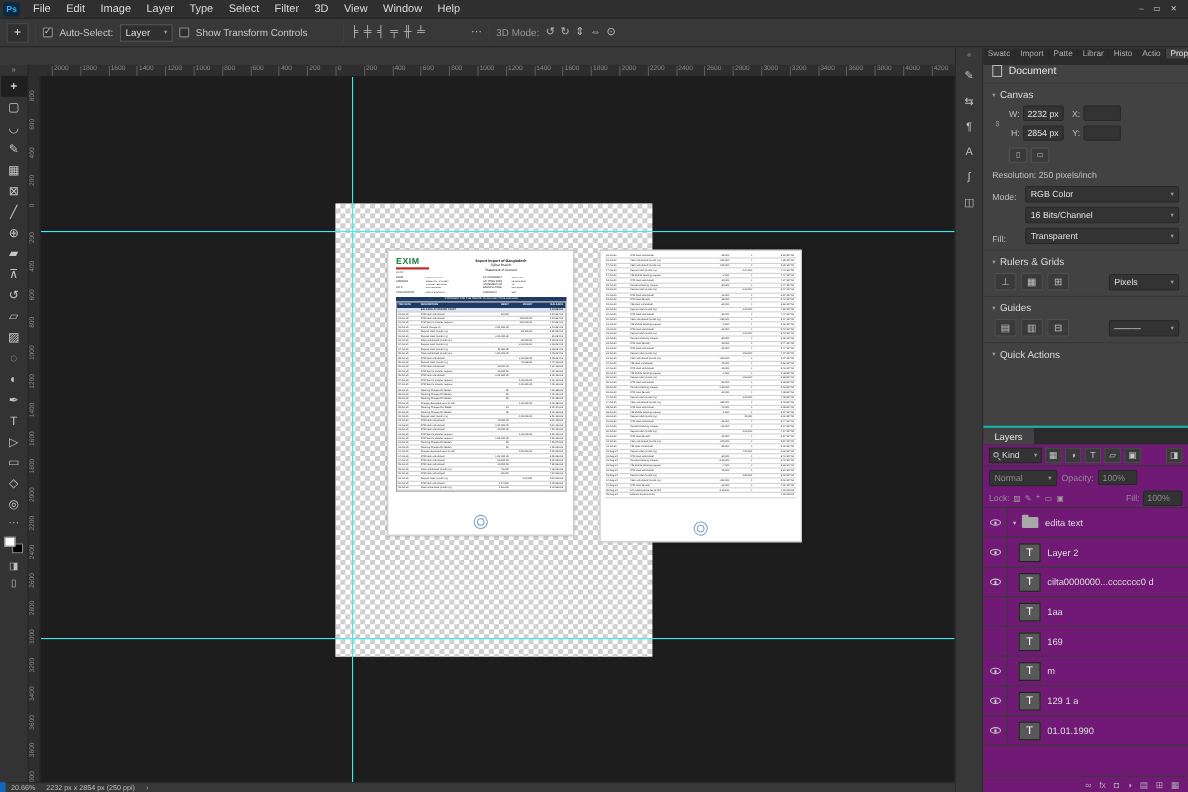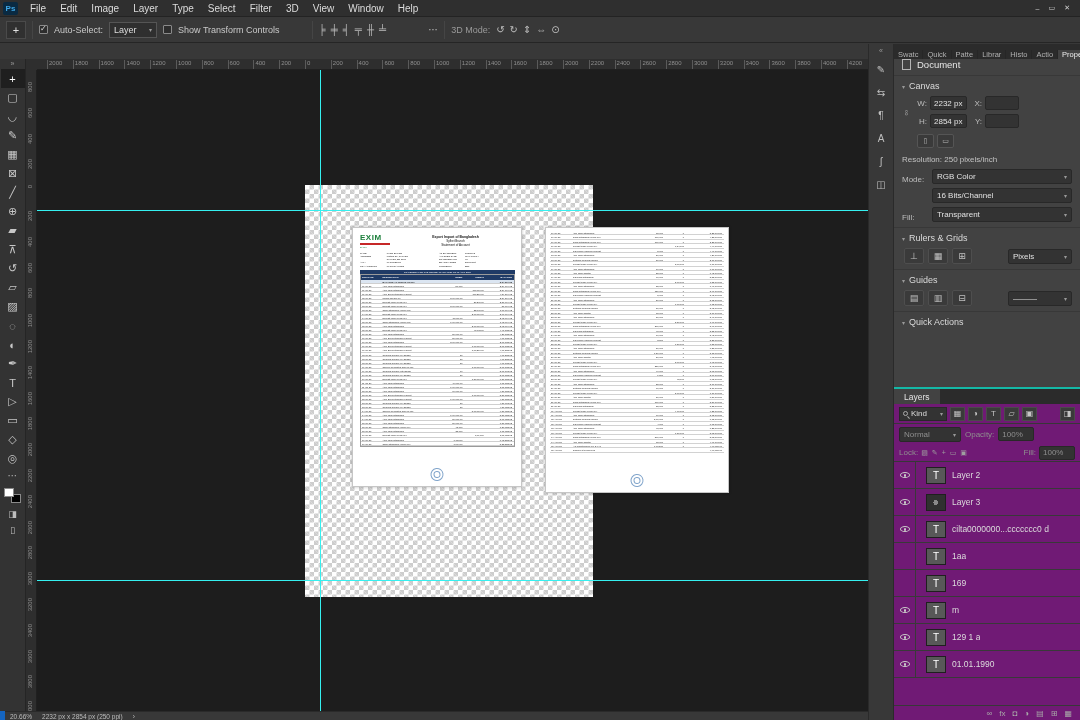--- a/index.html
+++ b/index.html
@@ -99,21 +99,21 @@
   .d4{width:12%;text-align:right;overflow:hidden;white-space:nowrap}
   .d5{width:23%;text-align:right;padding-right:2px;overflow:hidden;white-space:nowrap}
 
   
   #dock{position:absolute;top:44px;right:186px;width:26px;bottom:0;background:#383838;border-left:1px solid #2a2a2a;border-right:1px solid #2a2a2a;display:flex;flex-direction:column;align-items:center;z-index:30}
   .dock-collapse{font-size:7px;color:#999;margin:3px 0 5px}
   .dock-icon{width:22px;height:20px;display:flex;align-items:center;justify-content:center;font-size:10px;color:#bfbfbf;margin-bottom:3px}
 
   
   #panels{position:absolute;top:44px;right:0;width:186px;bottom:0;background:#424242;z-index:30;display:flex;flex-direction:column}
-  #panel-tabs{height:15px;background:#2b2b2b;display:flex;align-items:flex-end;font-size:7.5px;overflow:hidden;flex:none}
+  #panel-tabs{height:15px;background:#2b2b2b;display:flex;align-items:flex-start;font-size:7.5px;overflow:hidden;flex:none}
   .ptab{padding:0 4px;display:flex;align-items:center;color:#b0b0b0;border-right:1px solid #262626;white-space:nowrap}
   .ptab.active{background:#424242;color:#ececec}
 
   #properties{flex:0 0 330px;padding:0 8px 4px;font-size:8.5px;color:#c6c6c6;border-bottom:2px solid #14b8a6;overflow:hidden}
   .prop-doc{display:flex;align-items:center;gap:6px;margin-bottom:4px}
   .doc-icon{width:9px;height:11px;border:1px solid #b5b5b5;flex:none}
   .prop-doc-title{font-size:9.5px;color:#e6e6e6}
   .pdiv{border:none;border-top:1px solid #383838;margin:5px -8px}
   .sec-head{display:flex;align-items:center;gap:4px;margin:5px 0 5px;color:#dadada;font-size:9px}
   .sec-head::before{content:"▾";font-size:6px;color:#999}
@@ -1103,21 +1103,21 @@
         <div class="dock-icon">¶</div>
         <div class="dock-icon">A</div>
         <div class="dock-icon">ʃ</div>
         <div class="dock-icon">◫</div>
       </div>
   </div>
 
   <div id="panels">
     <div id="panel-tabs">
         <span class="ptab">Swatc</span>
-        <span class="ptab">Quick</span>
+        <span class="ptab">Import</span>
         <span class="ptab">Patte</span>
         <span class="ptab">Librar</span>
         <span class="ptab">Histo</span>
         <span class="ptab">Actio</span>
         <span class="ptab active">Properties</span>
       </div>
 
     <div id="properties">
       <div class="prop-doc">
         <div class="doc-icon"></div>
@@ -1217,29 +1217,30 @@
             <span class="lock-icon">▣</span>
           </div>
         <span style="margin-left:auto">Fill:</span>
         <div class="fld op">100%</div>
       </div>
       <div id="layers-list">
           <div class="lrow">
             <div class="eye-cell">
               <span class="eye"></span>
             </div>
-            <div class="thumb">T</div>
-            <span class="lname">Layer 2</span>
+            <span class="chev">▾</span>
+            <span class="folder"></span>
+            <span class="lname">edita text</span>
           </div>
           <div class="lrow">
             <div class="eye-cell">
               <span class="eye"></span>
             </div>
-            <div class="thumb img"></div>
-            <span class="lname">Layer 3</span>
+            <div class="thumb">T</div>
+            <span class="lname">Layer 2</span>
           </div>
           <div class="lrow">
             <div class="eye-cell">
               <span class="eye"></span>
             </div>
             <div class="thumb">T</div>
             <span class="lname">cilta0000000...ccccccc0 d</span>
           </div>
           <div class="lrow">
             <div class="eye-cell"></div>

